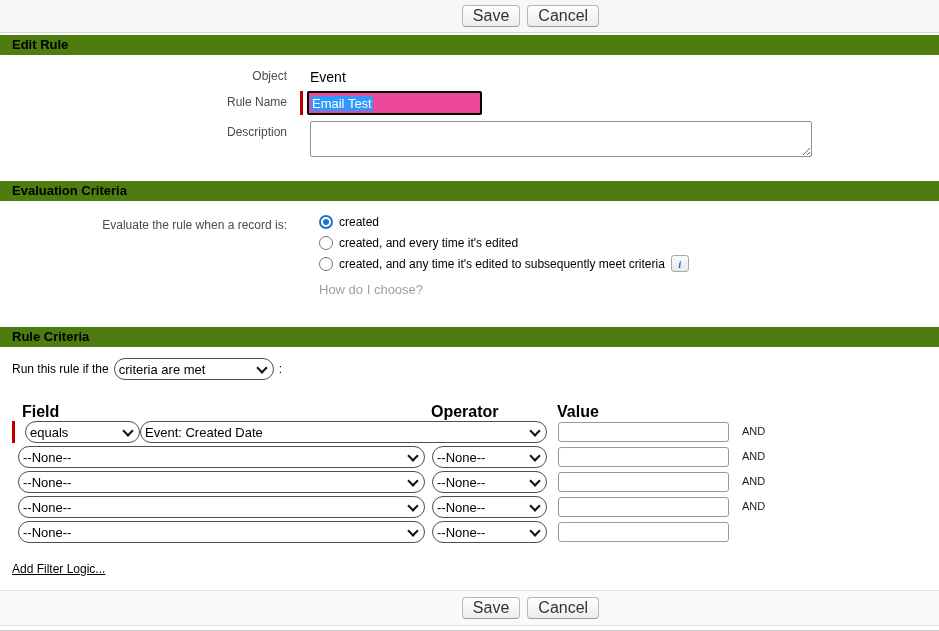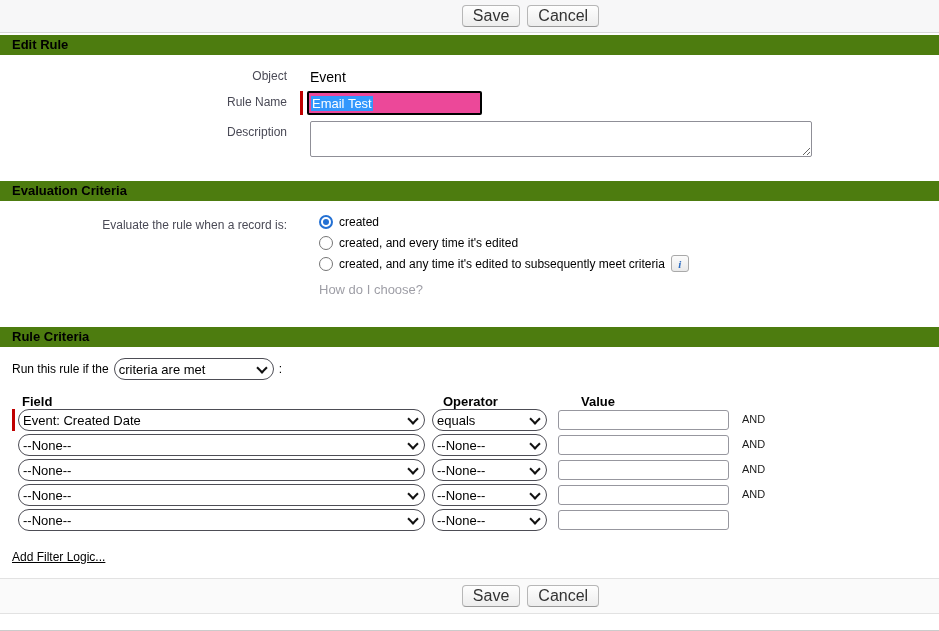--- a/index.html
+++ b/index.html
@@ -126,21 +126,21 @@
     width: 6px; height: 6px;
     border-right: 2px solid #111; border-bottom: 2px solid #111;
     transform: rotate(45deg);
     pointer-events: none;
   }
 
   
   .criteria { padding: 11px 0 0 12px; }
   .run-row { display: flex; align-items: center; font-size: 12px; color: #000; }
   .run-row .sel-wrap { width: 160px; margin: 0 5px; }
-  .col-headers { display: flex; margin-top: 14px; font-size: 13px; font-weight: bold; color: #000; gap: 12px; }
+  .col-headers { display: flex; margin-top: 23px; font-size: 16px; font-weight: bold; color: #000; }
   .h-field { margin-left: 10px; width: 409px; }
   .h-op { width: 126px; }
   .crow { display: flex; align-items: center; margin-bottom: 3px; height: 22px; }
   .crow .rbar { width: 3px; height: 22px; background: #c00000; margin-right: 3px; flex-shrink: 0; }
   .crow .rbar.hidden { visibility: hidden; }
   .field-sel { width: 407px; }
   .op-sel { width: 115px; margin-left: 7px; }
   .val-inp {
     width: 171px; height: 20px; margin-left: 11px;
     border: 1px solid #97979f; border-radius: 3px;
@@ -228,25 +228,25 @@
   </div>
 
   <div class="col-headers">
     <span class="h-field">Field</span>
     <span class="h-op">Operator</span>
     <span class="h-val">Value</span>
   </div>
 
   <div class="crow">
     <span class="rbar"></span>
+    <span class="sel-wrap op-sel">
+      <select><option>equals</option></select>
+    </span>
     <span class="sel-wrap field-sel">
       <select><option>Event: Created Date</option></select>
-    </span>
-    <span class="sel-wrap op-sel">
-      <select><option>equals</option></select>
     </span>
     <input class="val-inp" style="">
     <span class="conj">AND</span>
   </div>
 
   <div class="crow">
     <span class="rbar hidden"></span>
     <span class="sel-wrap field-sel">
       <select><option>--None--</option></select>
     </span>

